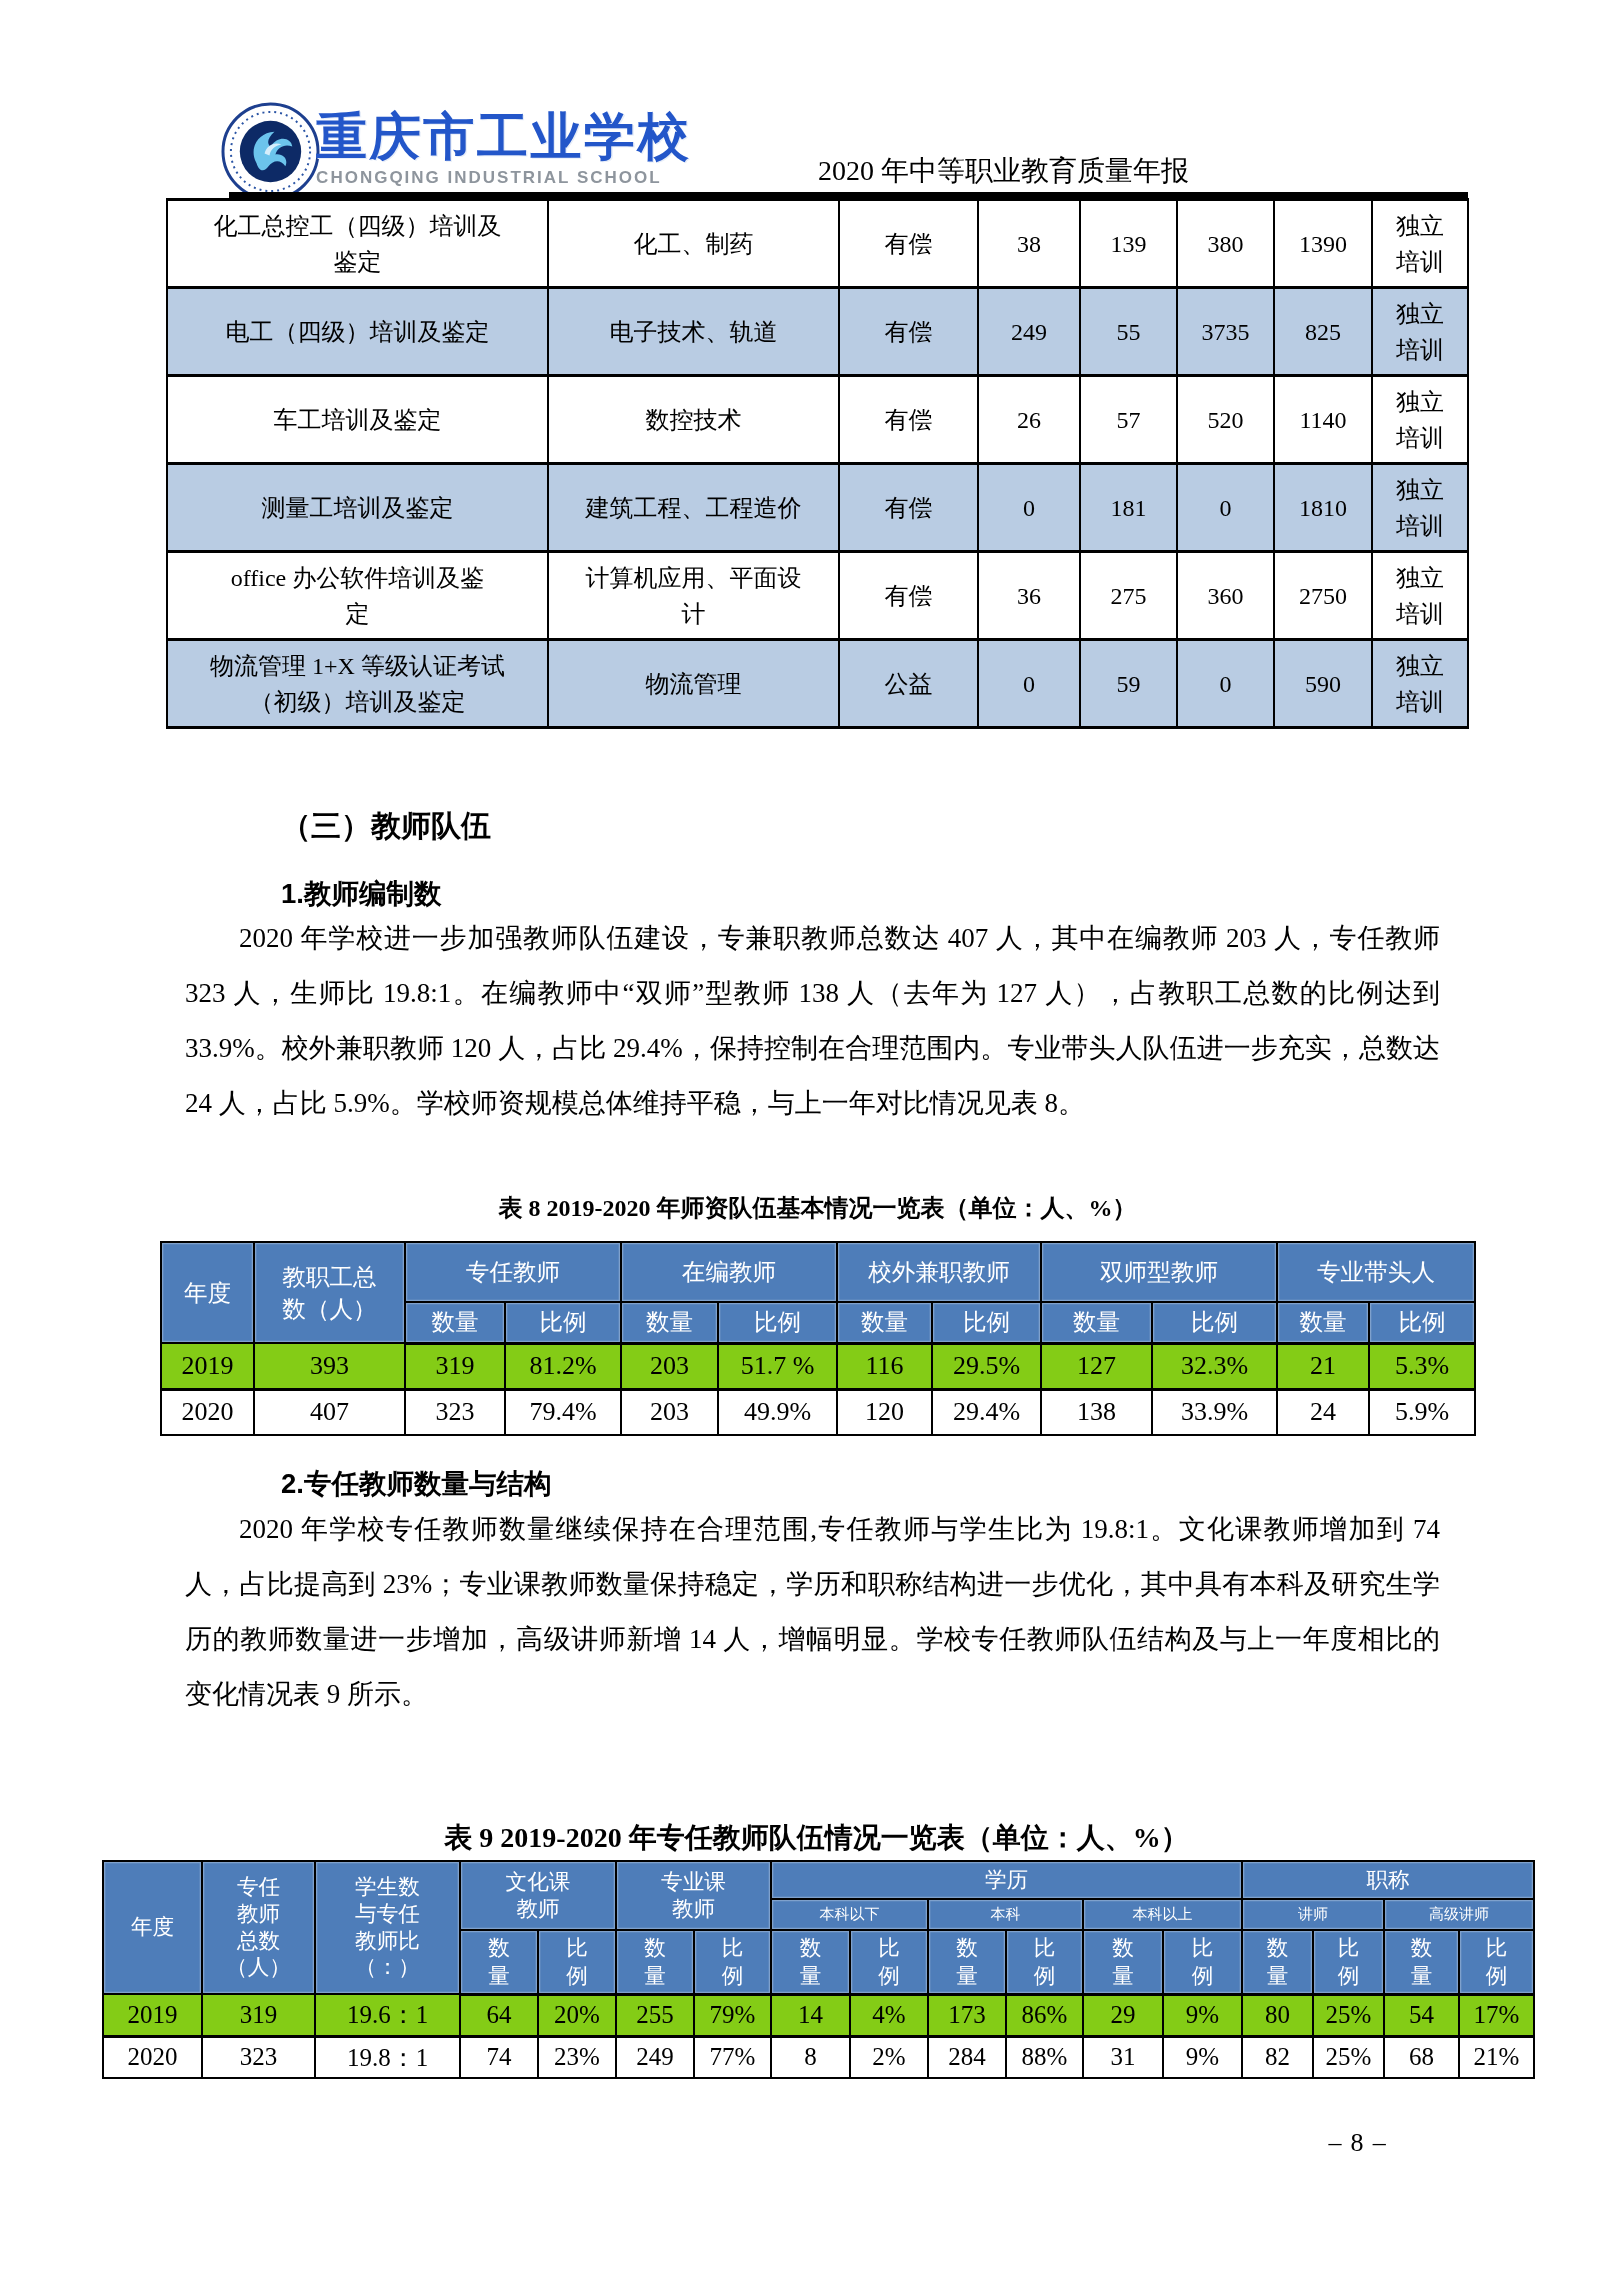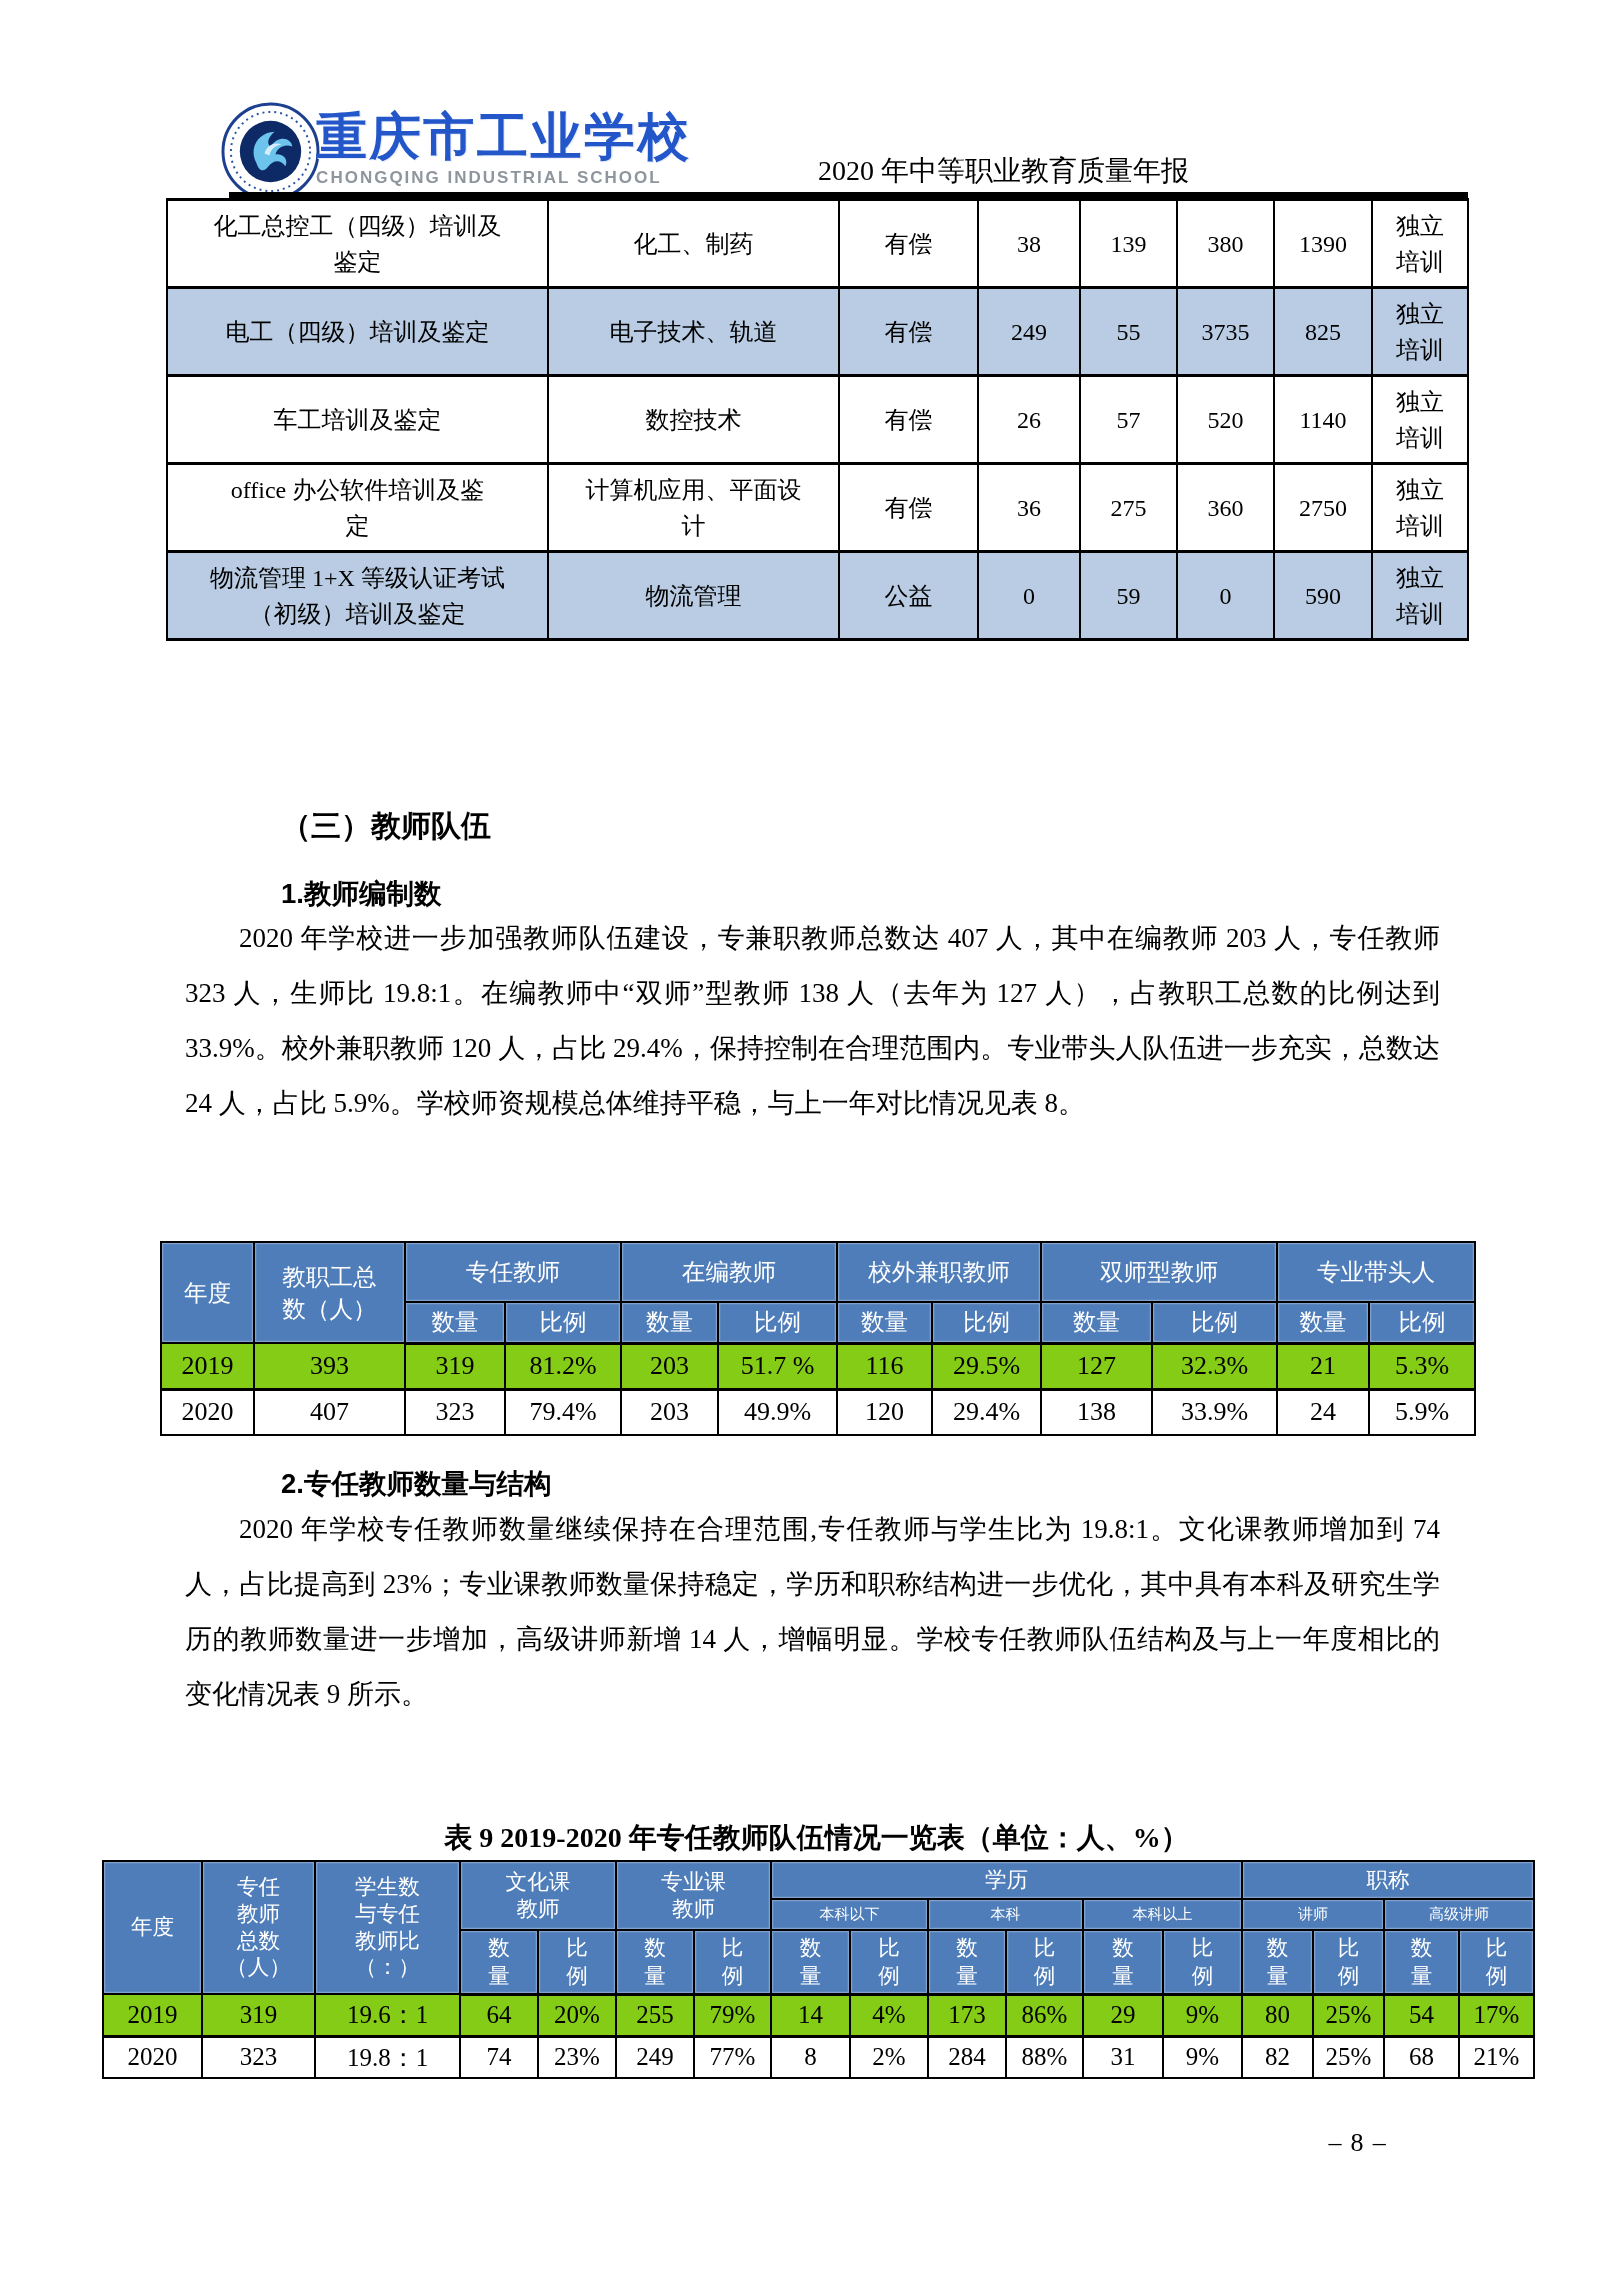--- a/index.html
+++ b/index.html
@@ -131,20 +131,31 @@
           <td>车工培训及鉴定</td>
           <td>数控技术</td>
           <td>有偿</td>
           <td>26</td>
           <td>57</td>
           <td>520</td>
           <td>1140</td>
           <td>独立
 培训</td>
         </tr>
+        <tr class="stripe">
+          <td>测量工培训及鉴定</td>
+          <td>建筑工程、工程造价</td>
+          <td>有偿</td>
+          <td>0</td>
+          <td>181</td>
+          <td>0</td>
+          <td>1810</td>
+          <td>独立
+培训</td>
+        </tr>
         <tr>
           <td>office 办公软件培训及鉴
 定</td>
           <td>计算机应用、平面设
 计</td>
           <td>有偿</td>
           <td>36</td>
           <td>275</td>
           <td>360</td>
           <td>2750</td>
@@ -164,20 +175,21 @@
 培训</td>
         </tr>
       </tbody>
     </table>
   </div>
 
   <div class="sec-heading">（三）教师队伍</div>
   <div class="sub-heading1">1.教师编制数</div>
   <div class="para para1">2020 年学校进一步加强教师队伍建设，专兼职教师总数达 407 人，其中在编教师 203 人，专任教师 323 人，生师比 19.8:1。在编教师中“双师”型教师 138 人（去年为 127 人），占教职工总数的比例达到 33.9%。校外兼职教师 120 人，占比 29.4%，保持控制在合理范围内。专业带头人队伍进一步充实，总数达 24 人，占比 5.9%。学校师资规模总体维持平稳，与上一年对比情况见表 8。</div>
 
+  <div class="cap8">表 8  2019-2020 年师资队伍基本情况一览表（单位：人、%）</div>
   <div class="tbl8">
     <table>
       <colgroup>
         <col style="width:93px">
           <col style="width:151px">
         <col style="width:100px">
           <col style="width:116px">
         <col style="width:97px">
           <col style="width:119px">
         <col style="width:95px">

